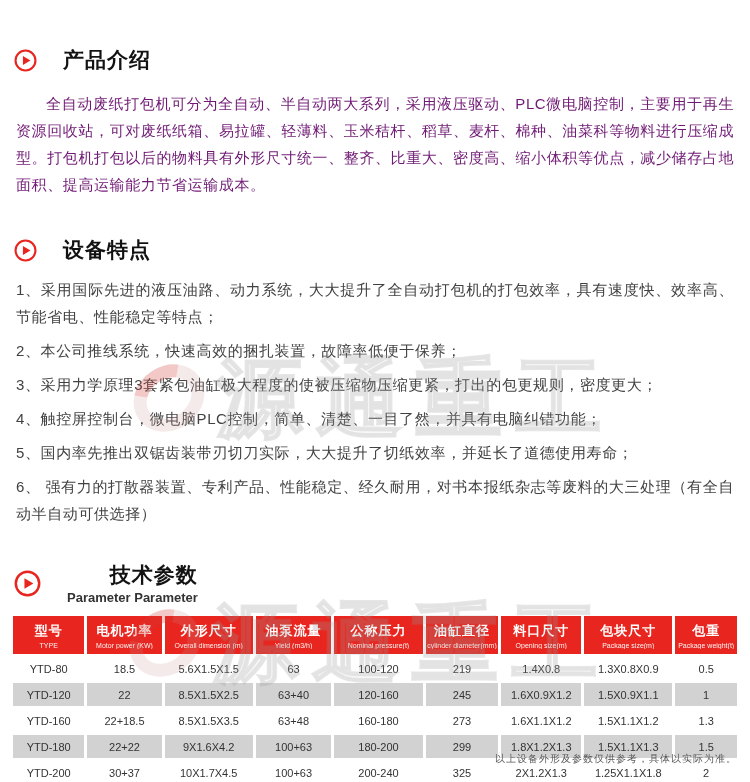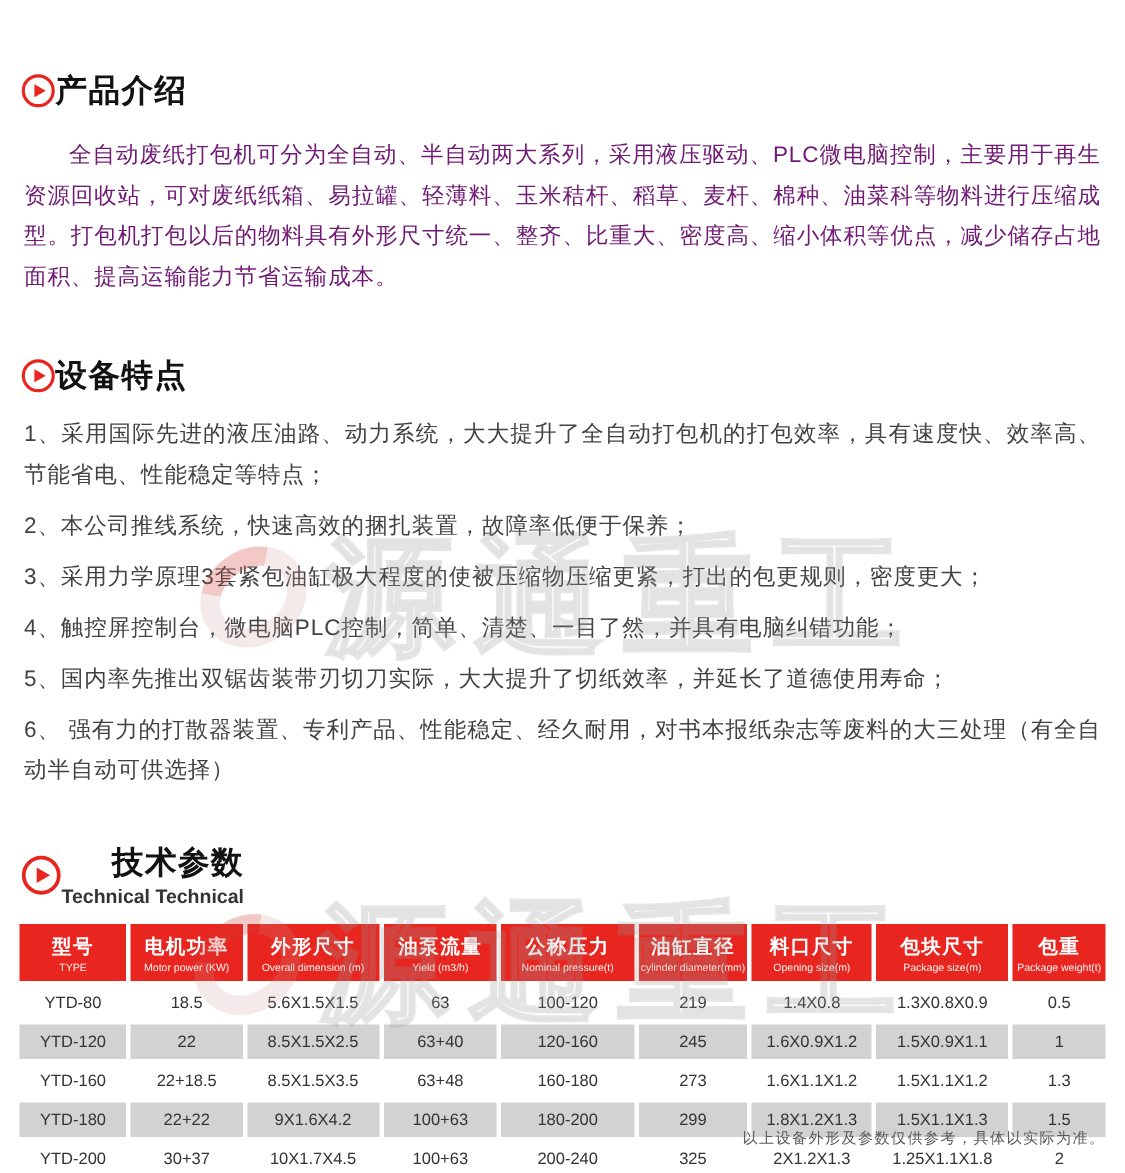--- a/index.html
+++ b/index.html
@@ -18,21 +18,21 @@
     width:750px;
     height:782px;
     margin:0 auto;
     background:#fff;
     overflow:hidden;
   }
   
   .sec-head{
     display:flex;
     align-items:center;
-    gap:0;
+    gap:26px;
     margin-left:14px;
   }
   .sec-icon{width:23px;height:23px;flex:0 0 auto;}
   .sec-title{
     font-size:21px;
     font-weight:bold;
     color:#121212;
     letter-spacing:1px;
   }
   .sec-sub{
@@ -163,21 +163,21 @@
     <div class="feature-item">6、 强有力的打散器装置、专利产品、性能稳定、经久耐用，对书本报纸杂志等废料的大三处理（有全自动半自动可供选择）</div>
   </div>
 
   <div class="sec-head blk-spec-head">
     <svg class="sec-icon" style="width:27px;height:27px" viewBox="0 0 24 24">
       <circle cx="12" cy="12" r="10.4" fill="none" stroke="#e8251e" stroke-width="2.2"></circle>
       <path d="M9.3 7.4 L17.2 12 L9.3 16.6 Z" fill="#e8251e"></path>
     </svg>
     <div class="head-col">
       <span class="sec-title">技术参数</span>
-      <span class="sec-sub">Technical Technical</span>
+      <span class="sec-sub">Parameter Parameter</span>
     </div>
   </div>
 
   <table class="spec-table">
     <colgroup>
       <col style="width:10.2%">
         <col style="width:10.6%">
         <col style="width:12.6%">
       <col style="width:10.8%">
         <col style="width:12.6%">

